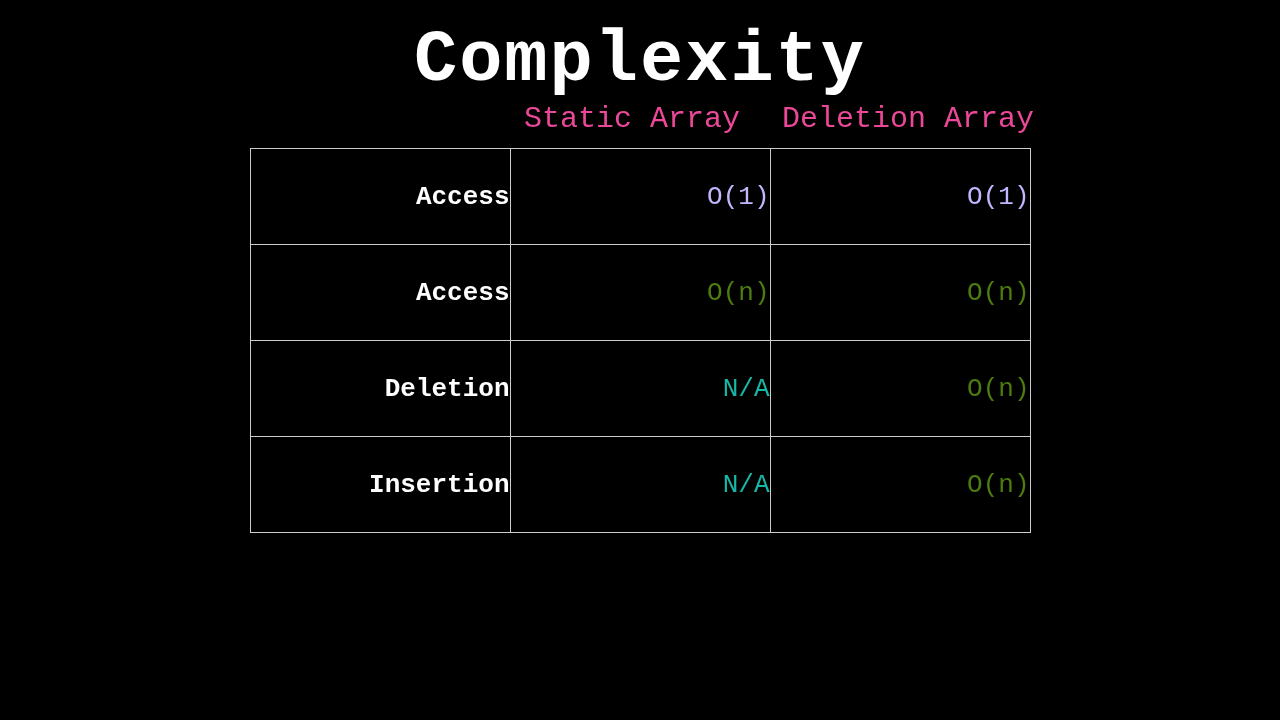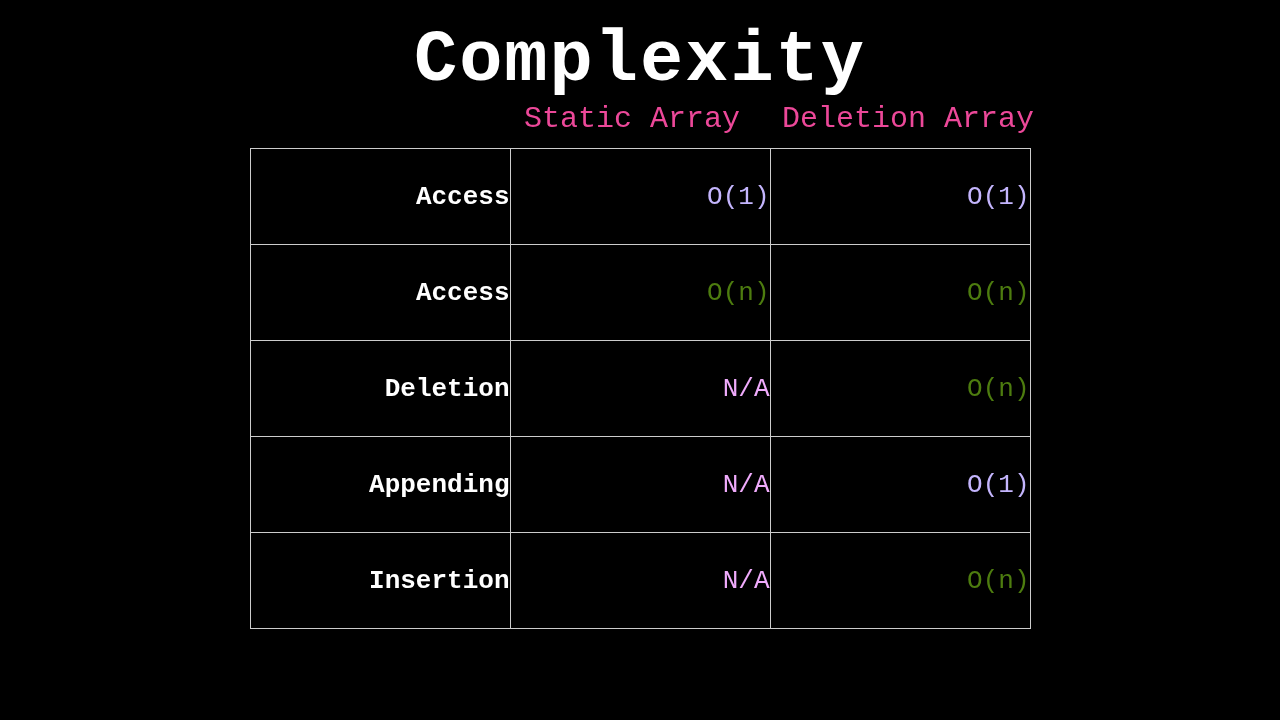--- a/index.html
+++ b/index.html
@@ -66,21 +66,21 @@
       width: 260px;
     }
     .green {
       color: #c4b5fd;
       margin-top: 48px;
     }
     .orange {
       color: #4d7c0f;
     }
     .red {
-      color: #f0abfc;
+      color: #14b8a6;
     }
   </style>
 </head>
 <body>
 
 <div class="container">
   <div class="title">Complexity</div>
 
   <div class="headers-row">
     <div class="header-cell header-static">Static Array</div>
@@ -98,24 +98,19 @@
           <td class="row-label">Access</td>
           <td class="value-cell orange">O(n)</td>
           <td class="value-cell orange">O(n)</td>
         </tr>
         <tr>
           <td class="row-label">Deletion</td>
           <td class="value-cell red">N/A</td>
           <td class="value-cell orange">O(n)</td>
         </tr>
         <tr>
-          <td class="row-label">Appending</td>
-          <td class="value-cell red">N/A</td>
-          <td class="value-cell green">O(1)</td>
-        </tr>
-        <tr>
           <td class="row-label">Insertion</td>
           <td class="value-cell red">N/A</td>
           <td class="value-cell orange">O(n)</td>
         </tr>
       </tbody>
   </table>
 </div>
 
 </body></html>

